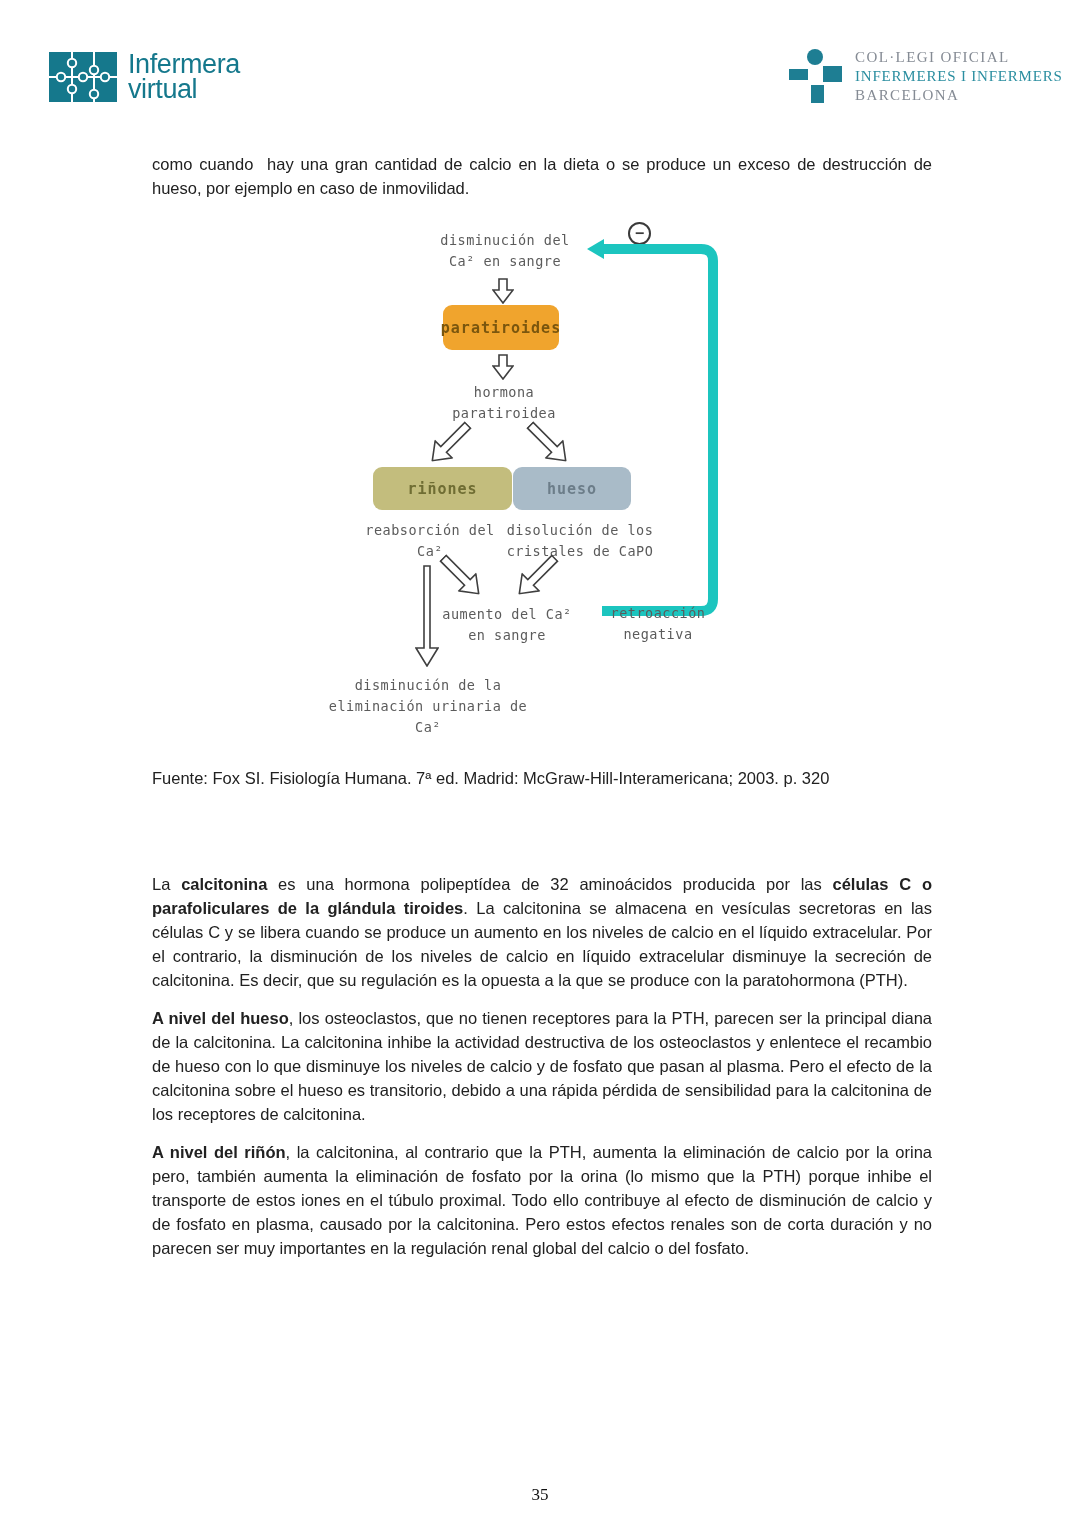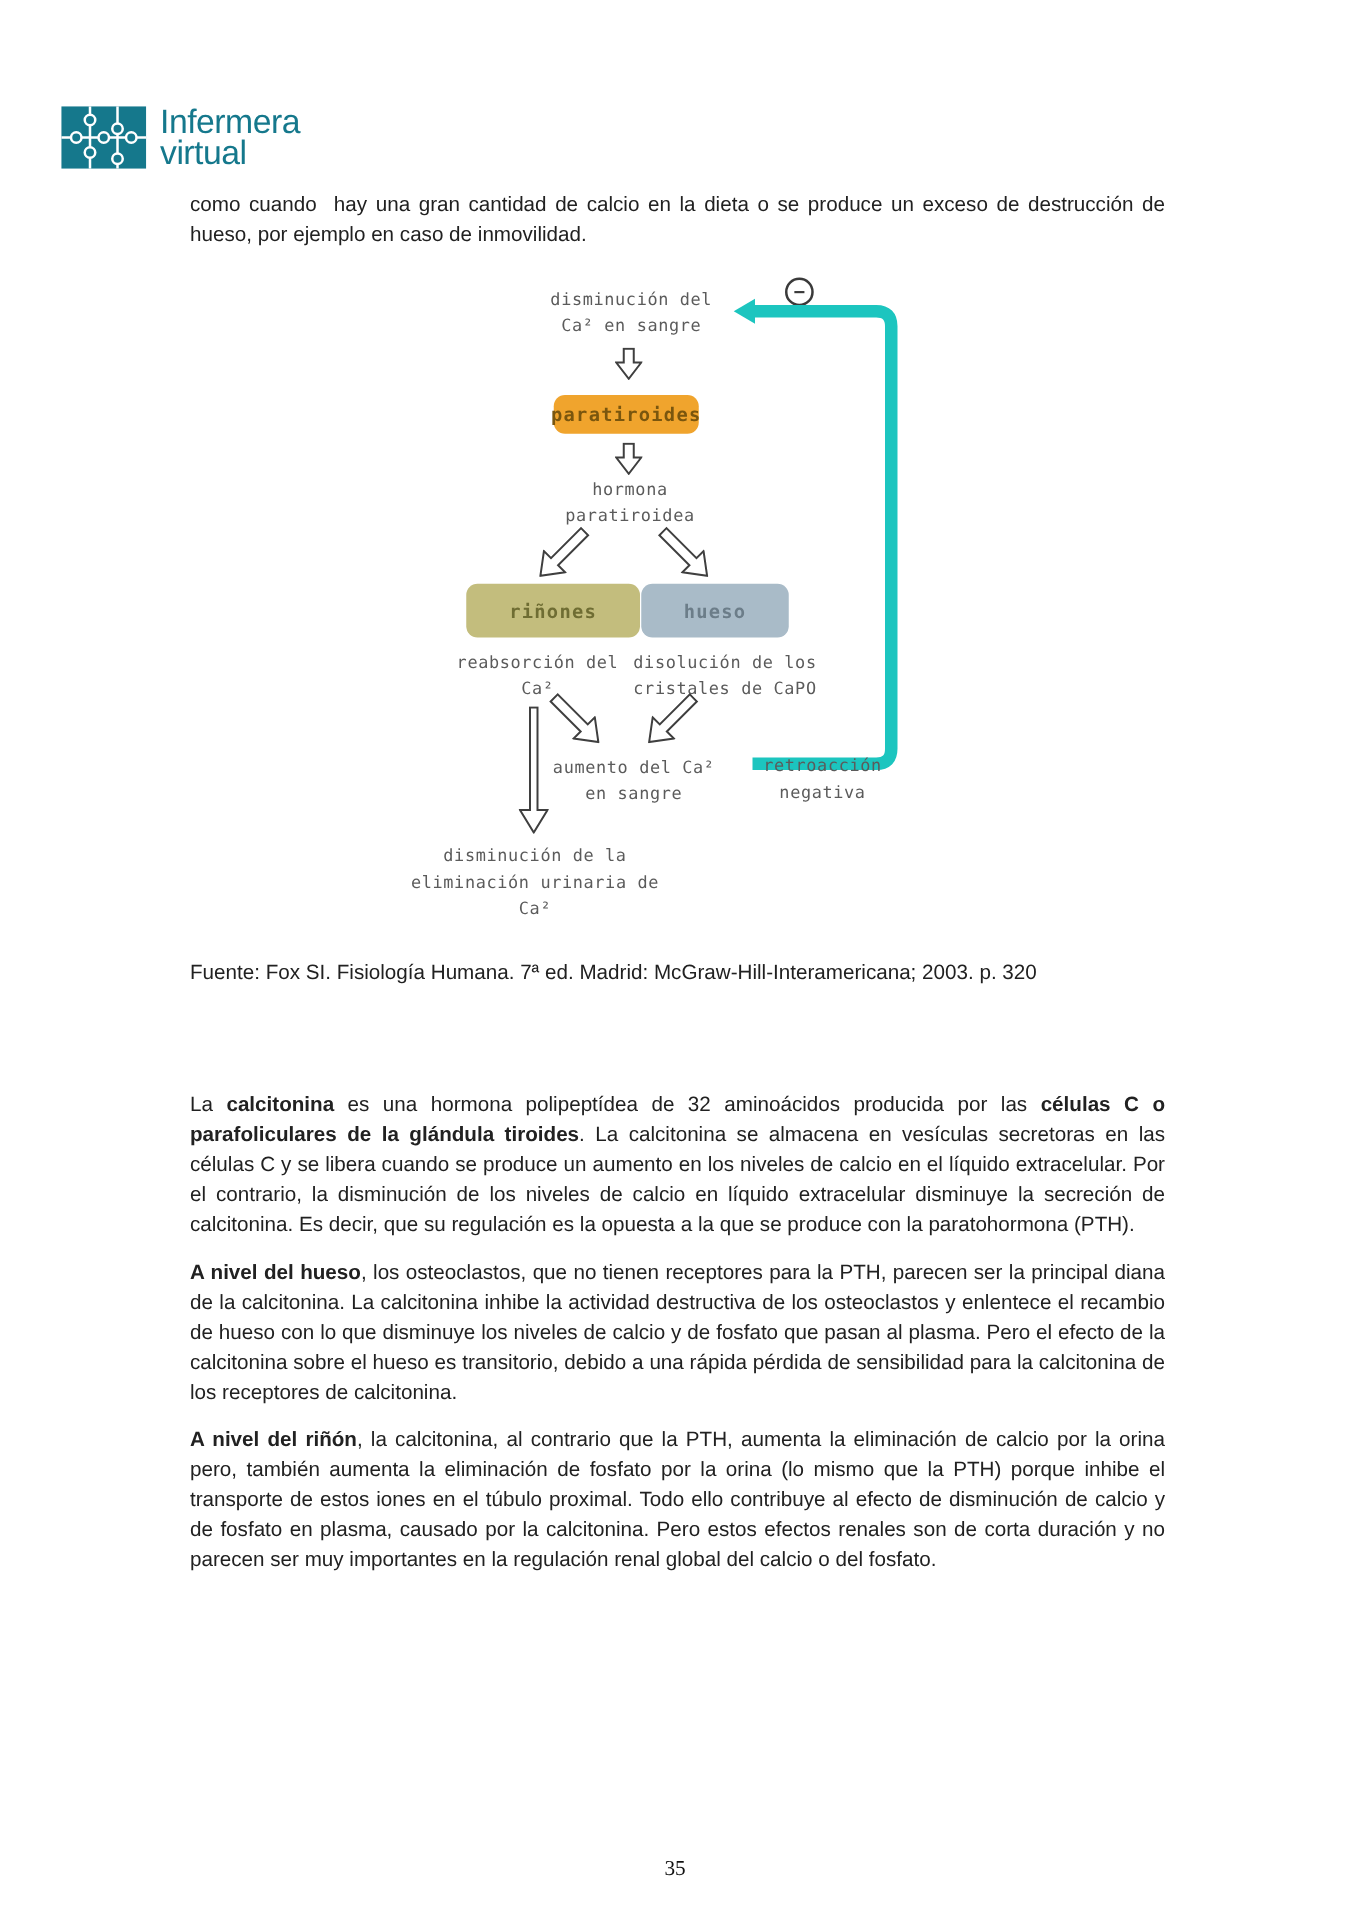--- a/index.html
+++ b/index.html
@@ -1,20 +1,20 @@
 <!DOCTYPE html>
 <html style="--brand-teal: #15788c; --logo-teal: #1e7e93; --logo-gray: #858b94; --logo-teal-text: #2b8ea0; --teal-line: #1cc5bf; --gland-box: #f0a42d; --gland-text: #7a560e; --kidney-box: #c3bd7d; --kidney-text: #6f6d33; --bone-box: #a9bbc8; --bone-text: #6c7d89; --diagram-text: #5b5b5b; --body-text: #212121;"><head>
 <meta charset="utf-8">
 <style>
   html,body{margin:0;padding:0;background:#ffffff;}
   .page{position:relative;width:1080px;height:1528px;background:#fff;overflow:hidden;
         font-family:"Liberation Sans",sans-serif;color:var(--body-text,#212121);}
 
   
-  .logo-left{position:absolute;left:49px;top:52px;display:flex;gap:11px;align-items:flex-start;margin-top:33px;}
+  .logo-left{position:absolute;left:49px;top:52px;display:flex;gap:11px;align-items:flex-start;}
   .brand{color:var(--brand-teal);font-size:27px;line-height:25px;letter-spacing:-0.4px;}
   .brand div{white-space:nowrap;}
 
   .logo-right{position:absolute;left:788px;top:46px;display:flex;gap:13px;}
   .cross{position:relative;width:54px;height:58px;}
   .cross span{position:absolute;background:var(--logo-teal);}
   .cross .c-circle{left:19px;top:3px;width:16px;height:16px;border-radius:50%;}
   .cross .c-left{left:1px;top:23px;width:19px;height:11px;}
   .cross .c-right{left:35px;top:20px;width:19px;height:16px;}
   .cross .c-bottom{left:23px;top:39px;width:13px;height:18px;}
@@ -34,21 +34,21 @@
   .pageno{position:absolute;left:0;top:1437px;width:100%;text-align:center;
           font-family:"Liberation Serif",serif;font-size:17px;color:#111;margin-top:48px;}
 
   
   .diagram{position:absolute;left:330px;top:220px;width:420px;height:548px;
            font-family:"DejaVu Sans Mono",monospace;color:var(--diagram-text);}
   .dnode{position:absolute;text-align:center;font-size:13.5px;line-height:21px;
          letter-spacing:0.5px;white-space:pre-line;transform:translateX(-50%);}
   .dbox{position:absolute;display:flex;align-items:center;justify-content:center;
         border-radius:9px;font-size:15px;font-weight:bold;letter-spacing:1px;}
-  .box-gland{left:113px;top:96px;width:116px;height:31px;background:var(--gland-box);color:var(--gland-text);}
+  .box-gland{left:113px;top:85px;width:116px;height:45px;background:var(--gland-box);color:var(--gland-text);}
   .box-kidney{left:43px;top:247px;width:139px;height:43px;background:var(--kidney-box);color:var(--kidney-text);}
   .box-bone{left:183px;top:247px;width:118px;height:43px;background:var(--bone-box);color:var(--bone-text);}
   .minus{position:absolute;left:298px;top:2px;width:19px;height:19px;border:2px solid #3a3a3a;
          border-radius:50%;display:flex;align-items:center;justify-content:center;
          font-size:15px;font-weight:bold;color:#3a3a3a;line-height:1;}
   .arr{position:absolute;}
   .arr path{fill:#ffffff;stroke:#3f3f3f;stroke-width:1.6;}
   .loop path{fill:none;stroke:var(--teal-line);stroke-width:10;}
   .loop polygon{fill:var(--teal-line);}
 </style>
@@ -74,20 +74,33 @@
         <circle cx="34" cy="25" r="4.2"></circle>
         <circle cx="56" cy="25" r="4.2"></circle>
       </g>
     </svg>
     <div class="brand">
       <div>Infermera</div>
       <div>virtual</div>
     </div>
   </div>
 
+  <div class="logo-right">
+    <div class="cross">
+      <span class="c-circle"></span>
+      <span class="c-left"></span>
+      <span class="c-right"></span>
+      <span class="c-bottom"></span>
+    </div>
+    <div class="coib-text">
+      <div class="l1">COL·LEGI OFICIAL</div>
+      <div class="l2">INFERMERES I INFERMERS</div>
+      <div class="l3">BARCELONA</div>
+    </div>
+  </div>
 
   <p class="intro">como cuando  hay una gran cantidad de calcio en la dieta o se produce un exceso de destrucción de hueso, por ejemplo en caso de inmovilidad.</p>
 
   <div class="diagram">
 
     <div class="minus">−</div>
 
     <svg class="arr loop" style="left:256px;top:16px;" width="137" height="382" viewBox="0 0 137 382">
       <path d="M16 375 H115 Q127 375 127 363 V25 Q127 13 115 13 H18"></path>
       <polygon points="18,3 18,23 1,13"></polygon>

